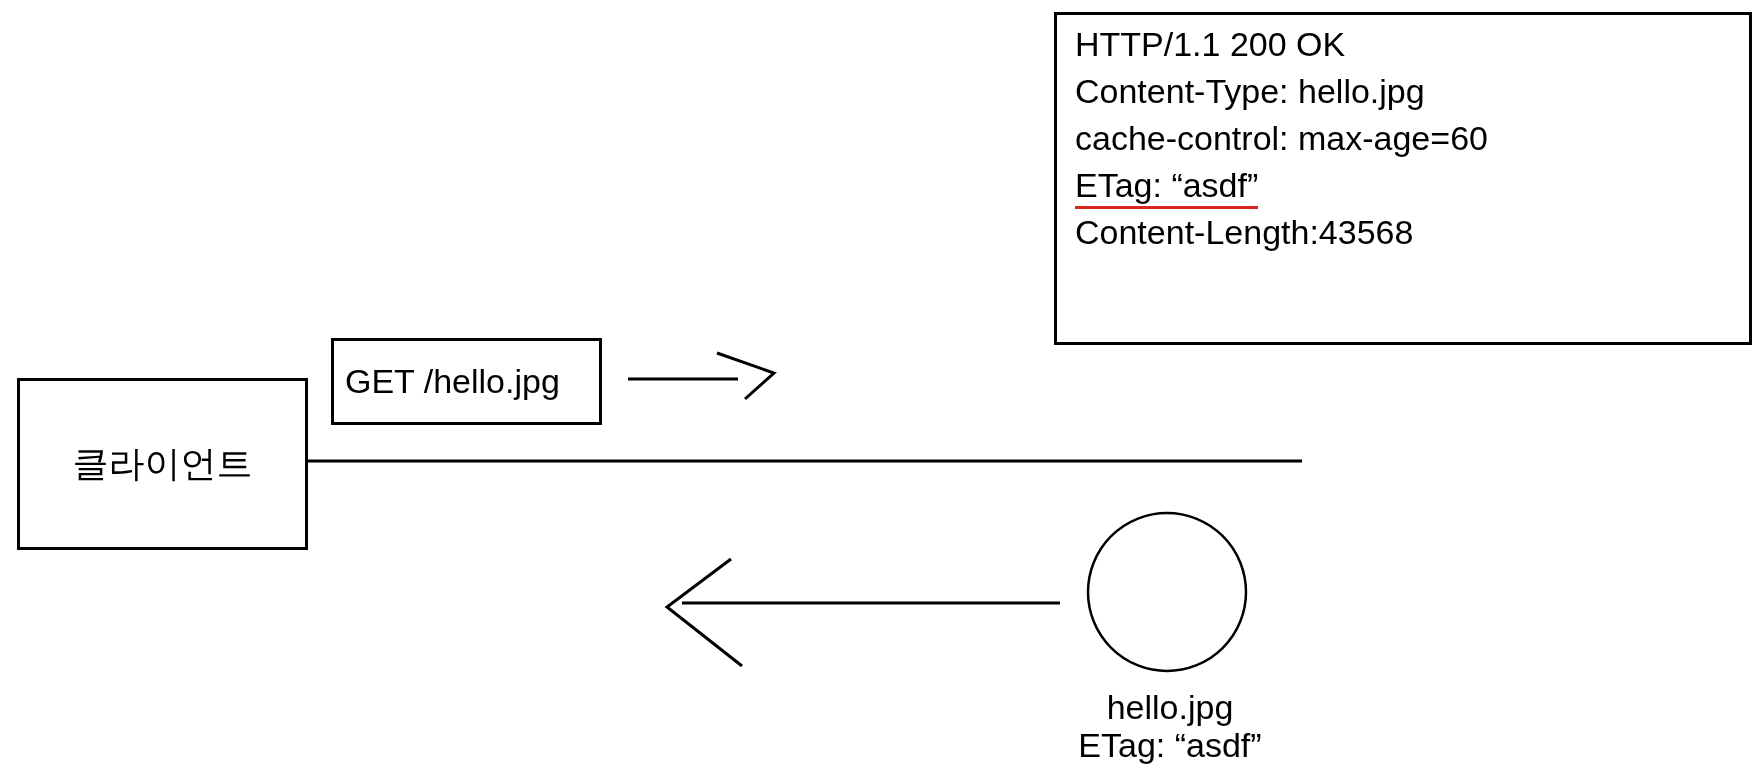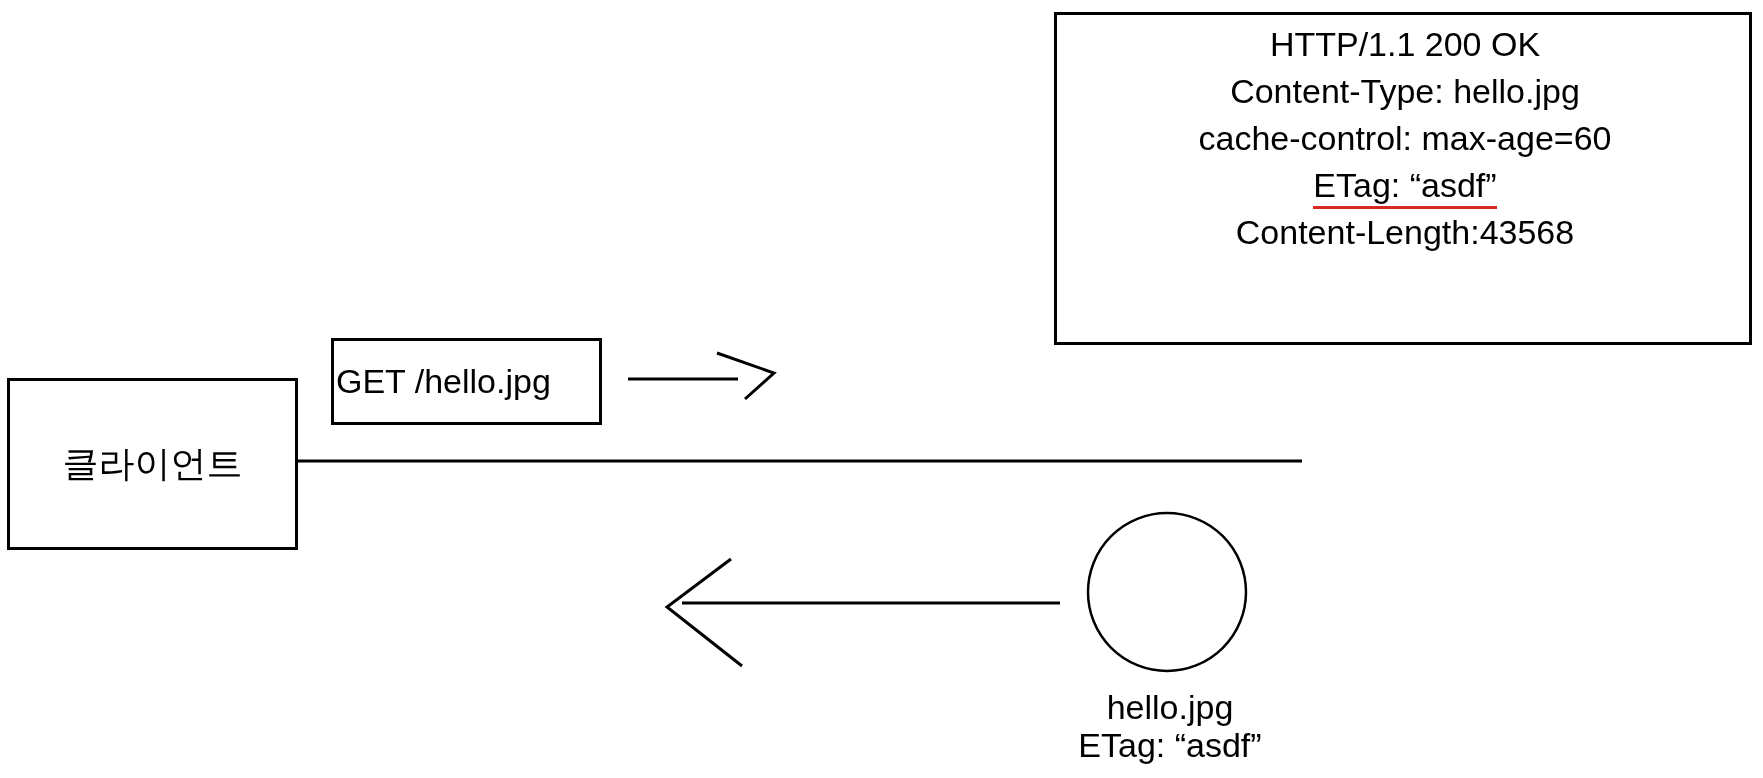--- a/index.html
+++ b/index.html
@@ -21,50 +21,49 @@
     position: absolute;
     border: 3px solid #000;
     background: #fff;
   }
   .response-box {
     left: 1054px; top: 12px;
     width: 698px; height: 333px;
     padding: 6px 14px 0 18px;
     font-size: 34px;
     color: #000;
-    text-align: center;
   }
   .rline {
     height: 47px;
     line-height: 47px;
     white-space: nowrap;
   }
   .etag-underline {
     display: inline-block;
     line-height: 40px;
     border-bottom: 3px solid #d6281e;
     padding-bottom: 1px;
   }
   .client-box {
-    left: 7px; top: 378px;
+    left: 17px; top: 378px;
     width: 291px; height: 172px;
     display: flex; align-items: center; justify-content: center;
     font-size: 36px; color: #000;
   }
   .server-box {
     left: 1302px; top: 370px;
     width: 291px; height: 172px;
     display: flex; align-items: center; justify-content: center;
     font-size: 36px; color: #000;
   }
   .get-box {
     left: 331px; top: 338px;
     width: 271px; height: 87px;
     display: flex; align-items: center;
-    padding-left: 2px;
+    padding-left: 11px;
     font-size: 34px; color: #000;
     white-space: nowrap;
   }
   .cached-object-label {
     position: absolute;
     left: 1000px; top: 688px;
     width: 340px;
     text-align: center;
     font-size: 34px;
     line-height: 38px;

